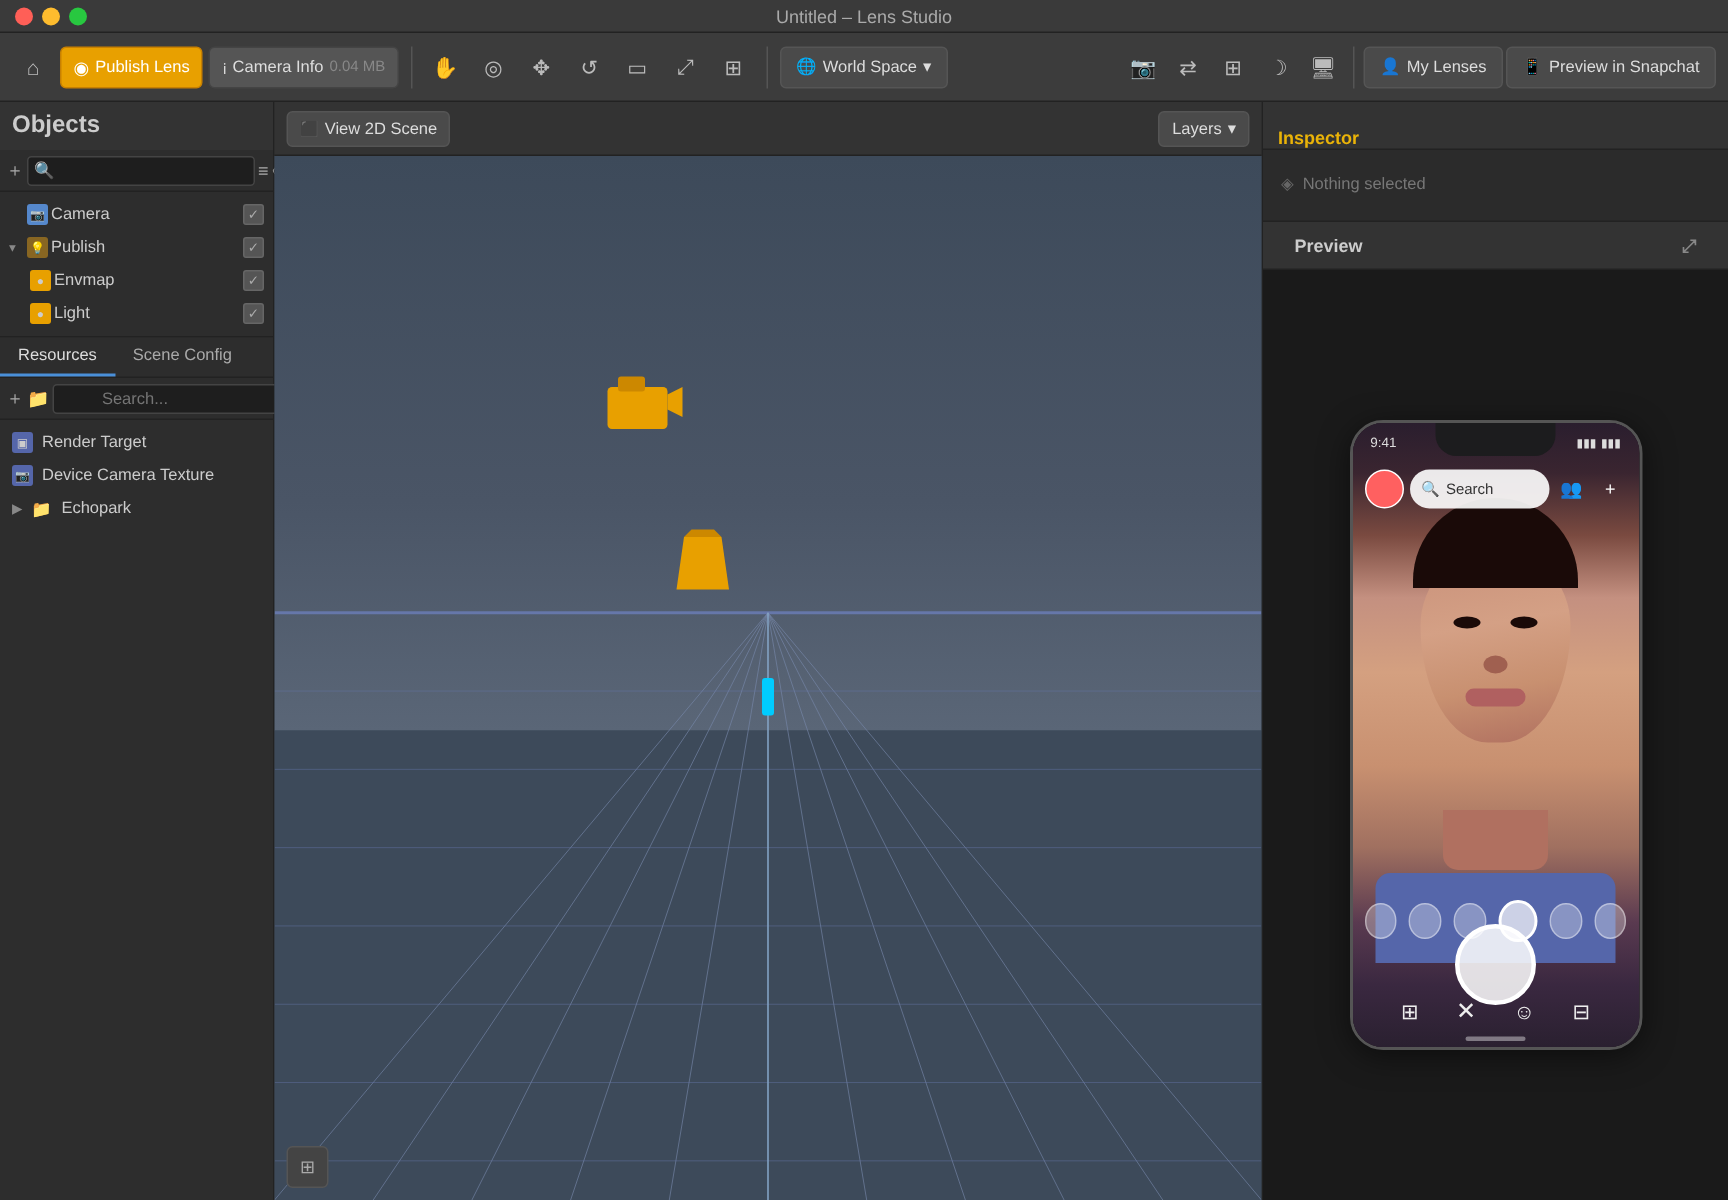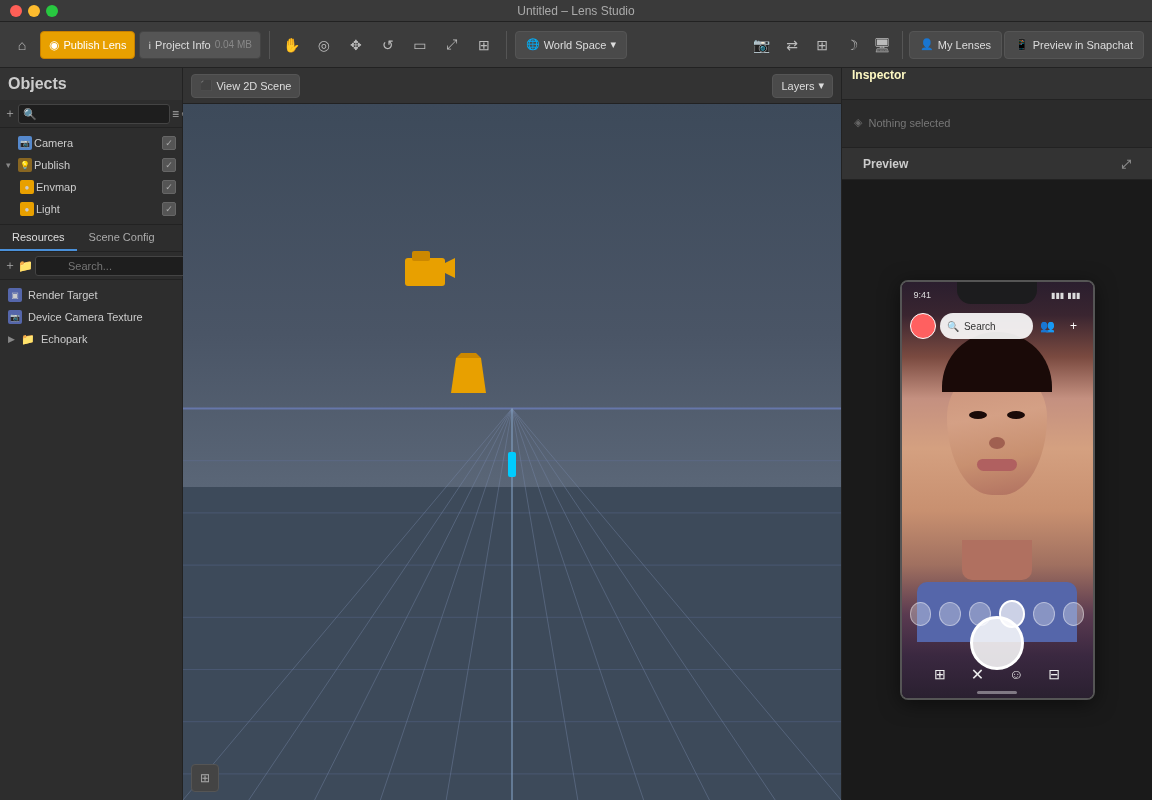--- a/index.html
+++ b/index.html
@@ -409,25 +409,25 @@
     .inspector-panel {
       flex: 0 0 auto;
       min-height: 80px;
       border-bottom: 1px solid #222;
     }
     .inspector-header {
       height: 32px;
       background: #333;
       border-bottom: 1px solid #222;
       display: flex;
-      align-items: flex-start;
+      align-items: flex-end;
       padding: 0 10px;
       font-size: 12px;
       font-weight: 600;
-      color: #fef9c3;
+      color: #eab308;
     }
     .nothing-selected {
       padding: 16px 12px;
       color: #777;
       font-size: 11px;
       display: flex;
       align-items: center;
       gap: 6px;
     }
 
@@ -461,21 +461,21 @@
       justify-content: center;
       position: relative;
       overflow: hidden;
     }
 
     
     .phone-mockup {
       width: 195px;
       height: 420px;
       background: #1c1c1e;
-      border-radius: 8px;
+      border-radius: 22px;
       border: 2px solid #555;
       position: relative;
       overflow: hidden;
       box-shadow: 0 4px 20px rgba(0,0,0,0.5);
     }
     .phone-notch {
       width: 80px;
       height: 22px;
       background: #1c1c1e;
       border-radius: 0 0 14px 14px;
@@ -622,21 +622,21 @@
     <span>⌂</span>
   </button>
 
   <button class="toolbar-btn accent">
     <span style="font-size:12px;">◉</span>
     <span>Publish Lens</span>
   </button>
 
   <button class="toolbar-btn">
     <span style="font-size:10px;">ℹ</span>
-    <span>Project Info</span>
+    <span>Camera Info</span>
     <span style="color:#888;font-size:10px;">0.04 MB</span>
   </button>
 
   <div class="toolbar-separator"></div>
 
   <button class="toolbar-icon-btn">
     <span>✋</span>
   </button>
   <button class="toolbar-icon-btn">
     <span>◎</span>

